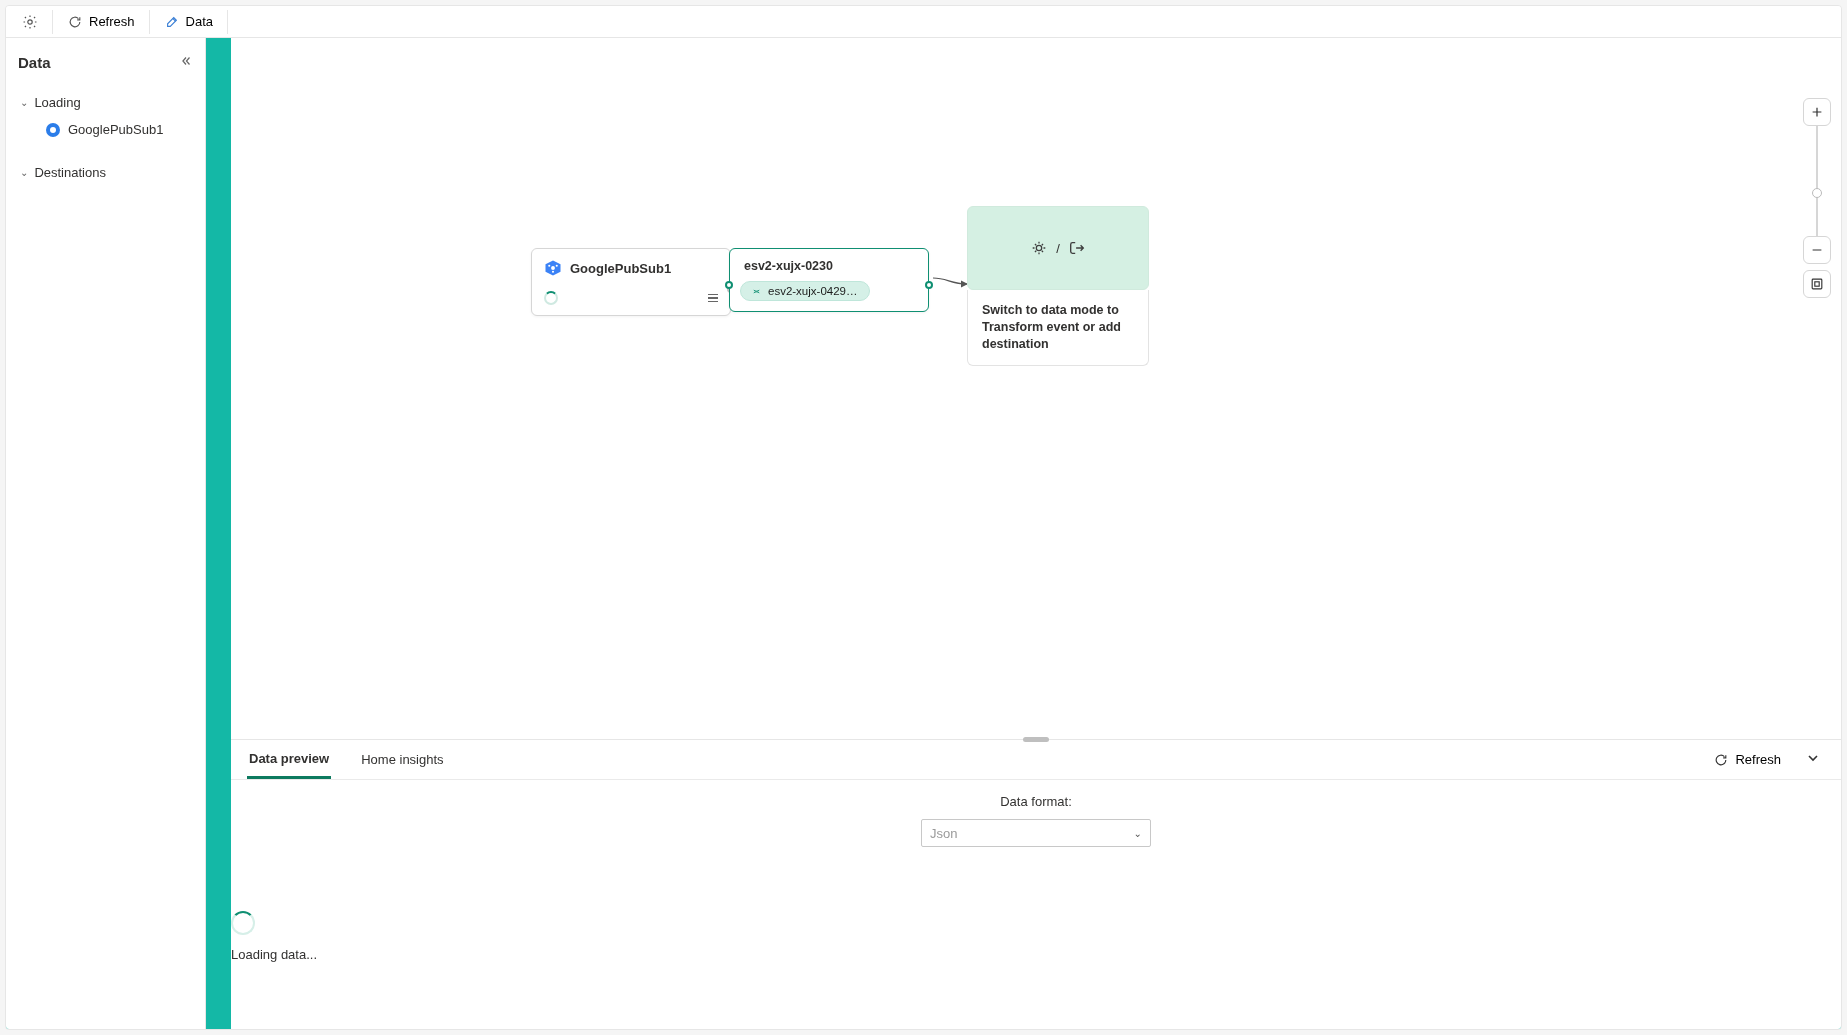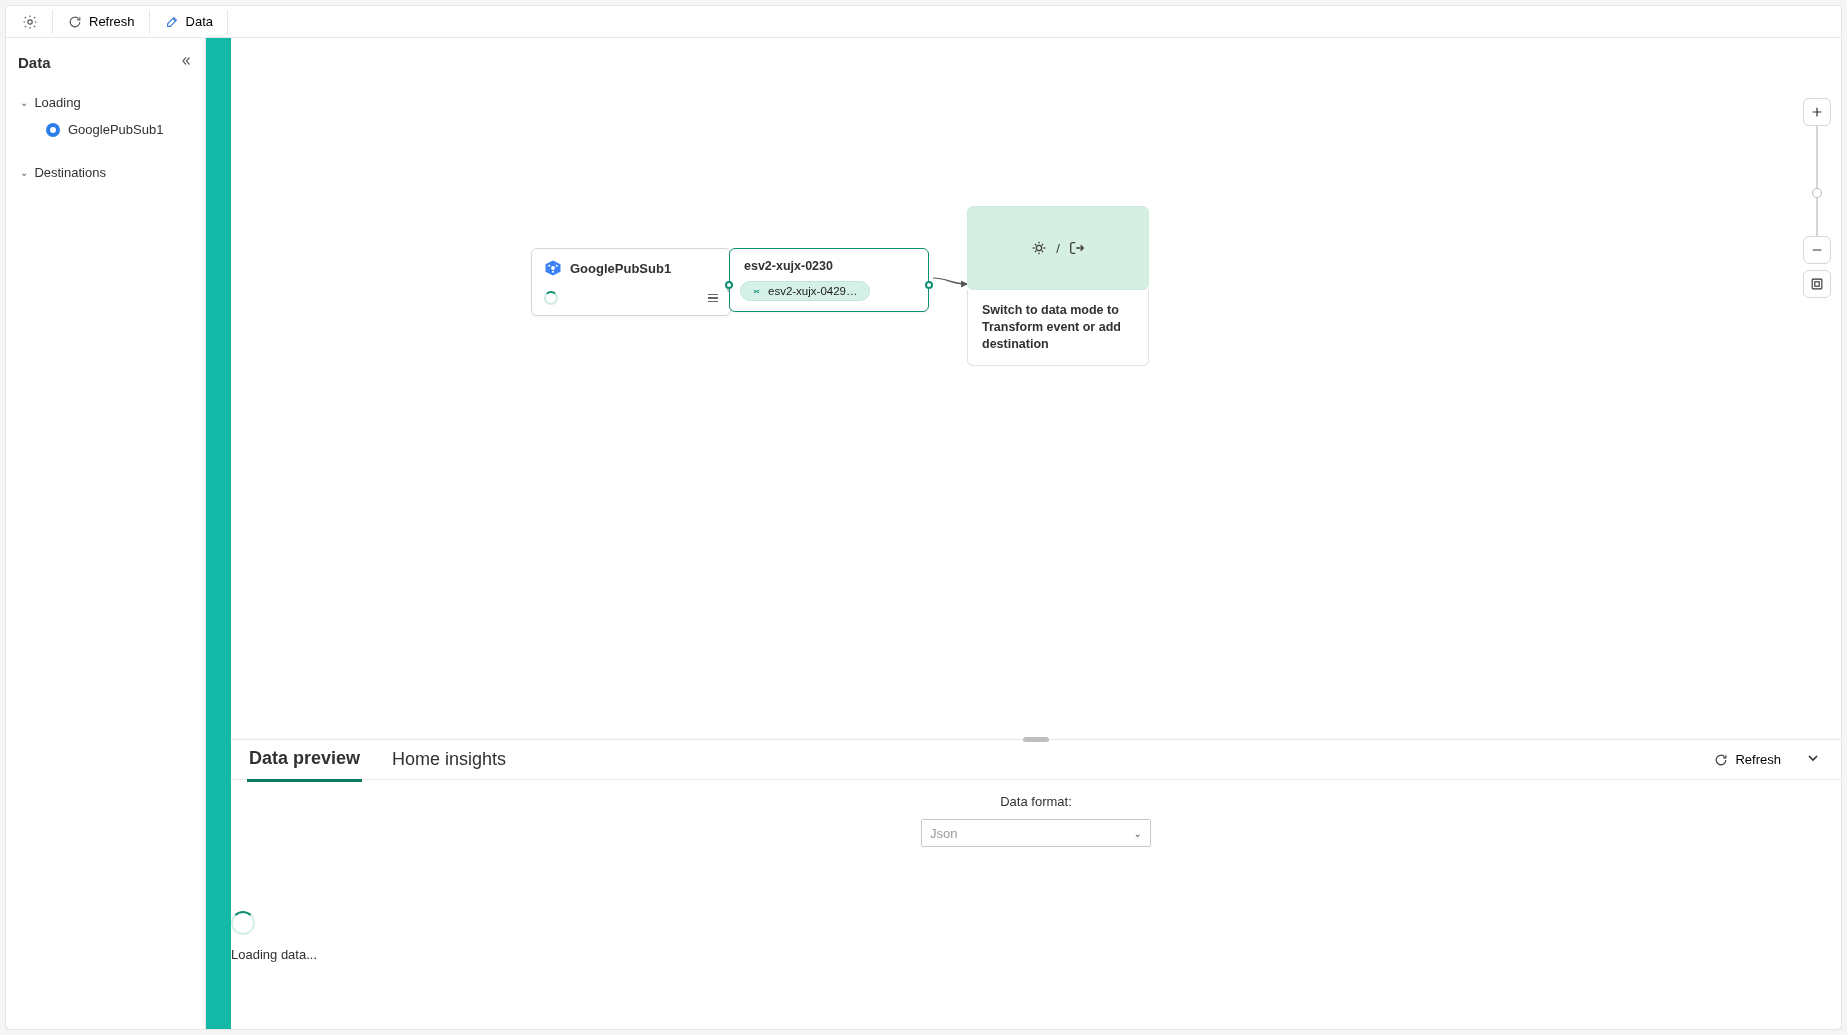--- a/index.html
+++ b/index.html
@@ -70,21 +70,21 @@
   .zoom-ctrl { position: absolute; right: 10px; top: 60px; width: 28px; display: flex; flex-direction: column; align-items: center; }
   .zoom-btn { width: 28px; height: 28px; border: 1px solid #d6d6d6; background: #fff; border-radius: 6px; display: flex; align-items: center; justify-content: center; cursor: pointer; color: #333; }
   .zoom-track-wrap { height: 110px; width: 28px; display: flex; align-items: center; justify-content: center; position: relative; }
   .zoom-track { width: 2px; height: 110px; background: #d6d6d6; position: relative; }
   .zoom-thumb { position: absolute; left: 50%; transform: translateX(-50%); width: 10px; height: 10px; border: 1px solid #bbb; background: #fff; border-radius: 50%; }
 
   
   .bottom { height: 290px; border-top: 1px solid #e6e6e6; display: flex; flex-direction: column; background: #fff; position: relative; }
   .grip { position: absolute; top: -3px; left: 50%; transform: translateX(-50%); width: 26px; height: 5px; border-radius: 3px; background: #bfbfbf; cursor: row-resize; }
   .bottom-tabs { height: 40px; display: flex; align-items: center; padding: 0 16px; border-bottom: 1px solid #eaeaea; gap: 28px; }
-  .btab { padding: 10px 2px; font-size: 18px; cursor: pointer; }
+  .btab { padding: 10px 2px; font-size: 13px; cursor: pointer; }
   .btab.active { font-weight: 600; border-bottom: 3px solid #0d7a5f; }
   .btab-spacer { flex: 1; }
   .btab-actions { display: flex; align-items: center; gap: 12px; }
   .btab-actions .tool-btn { font-size: 13px; }
   .collapse-down { background: none; border: none; cursor: pointer; padding: 4px; }
 
   .format-row { display: flex; align-items: center; gap: 10px; padding: 14px 16px; flex-direction: column; }
   .format-label { color: #323130; font-size: 13px; }
   .format-select { width: 230px; height: 28px; border: 1px solid #c8c8c8; border-radius: 2px; background: #fff; display: flex; align-items: center; justify-content: space-between; padding: 0 8px; color: #9a9a9a; font-size: 13px; cursor: pointer; }
 

